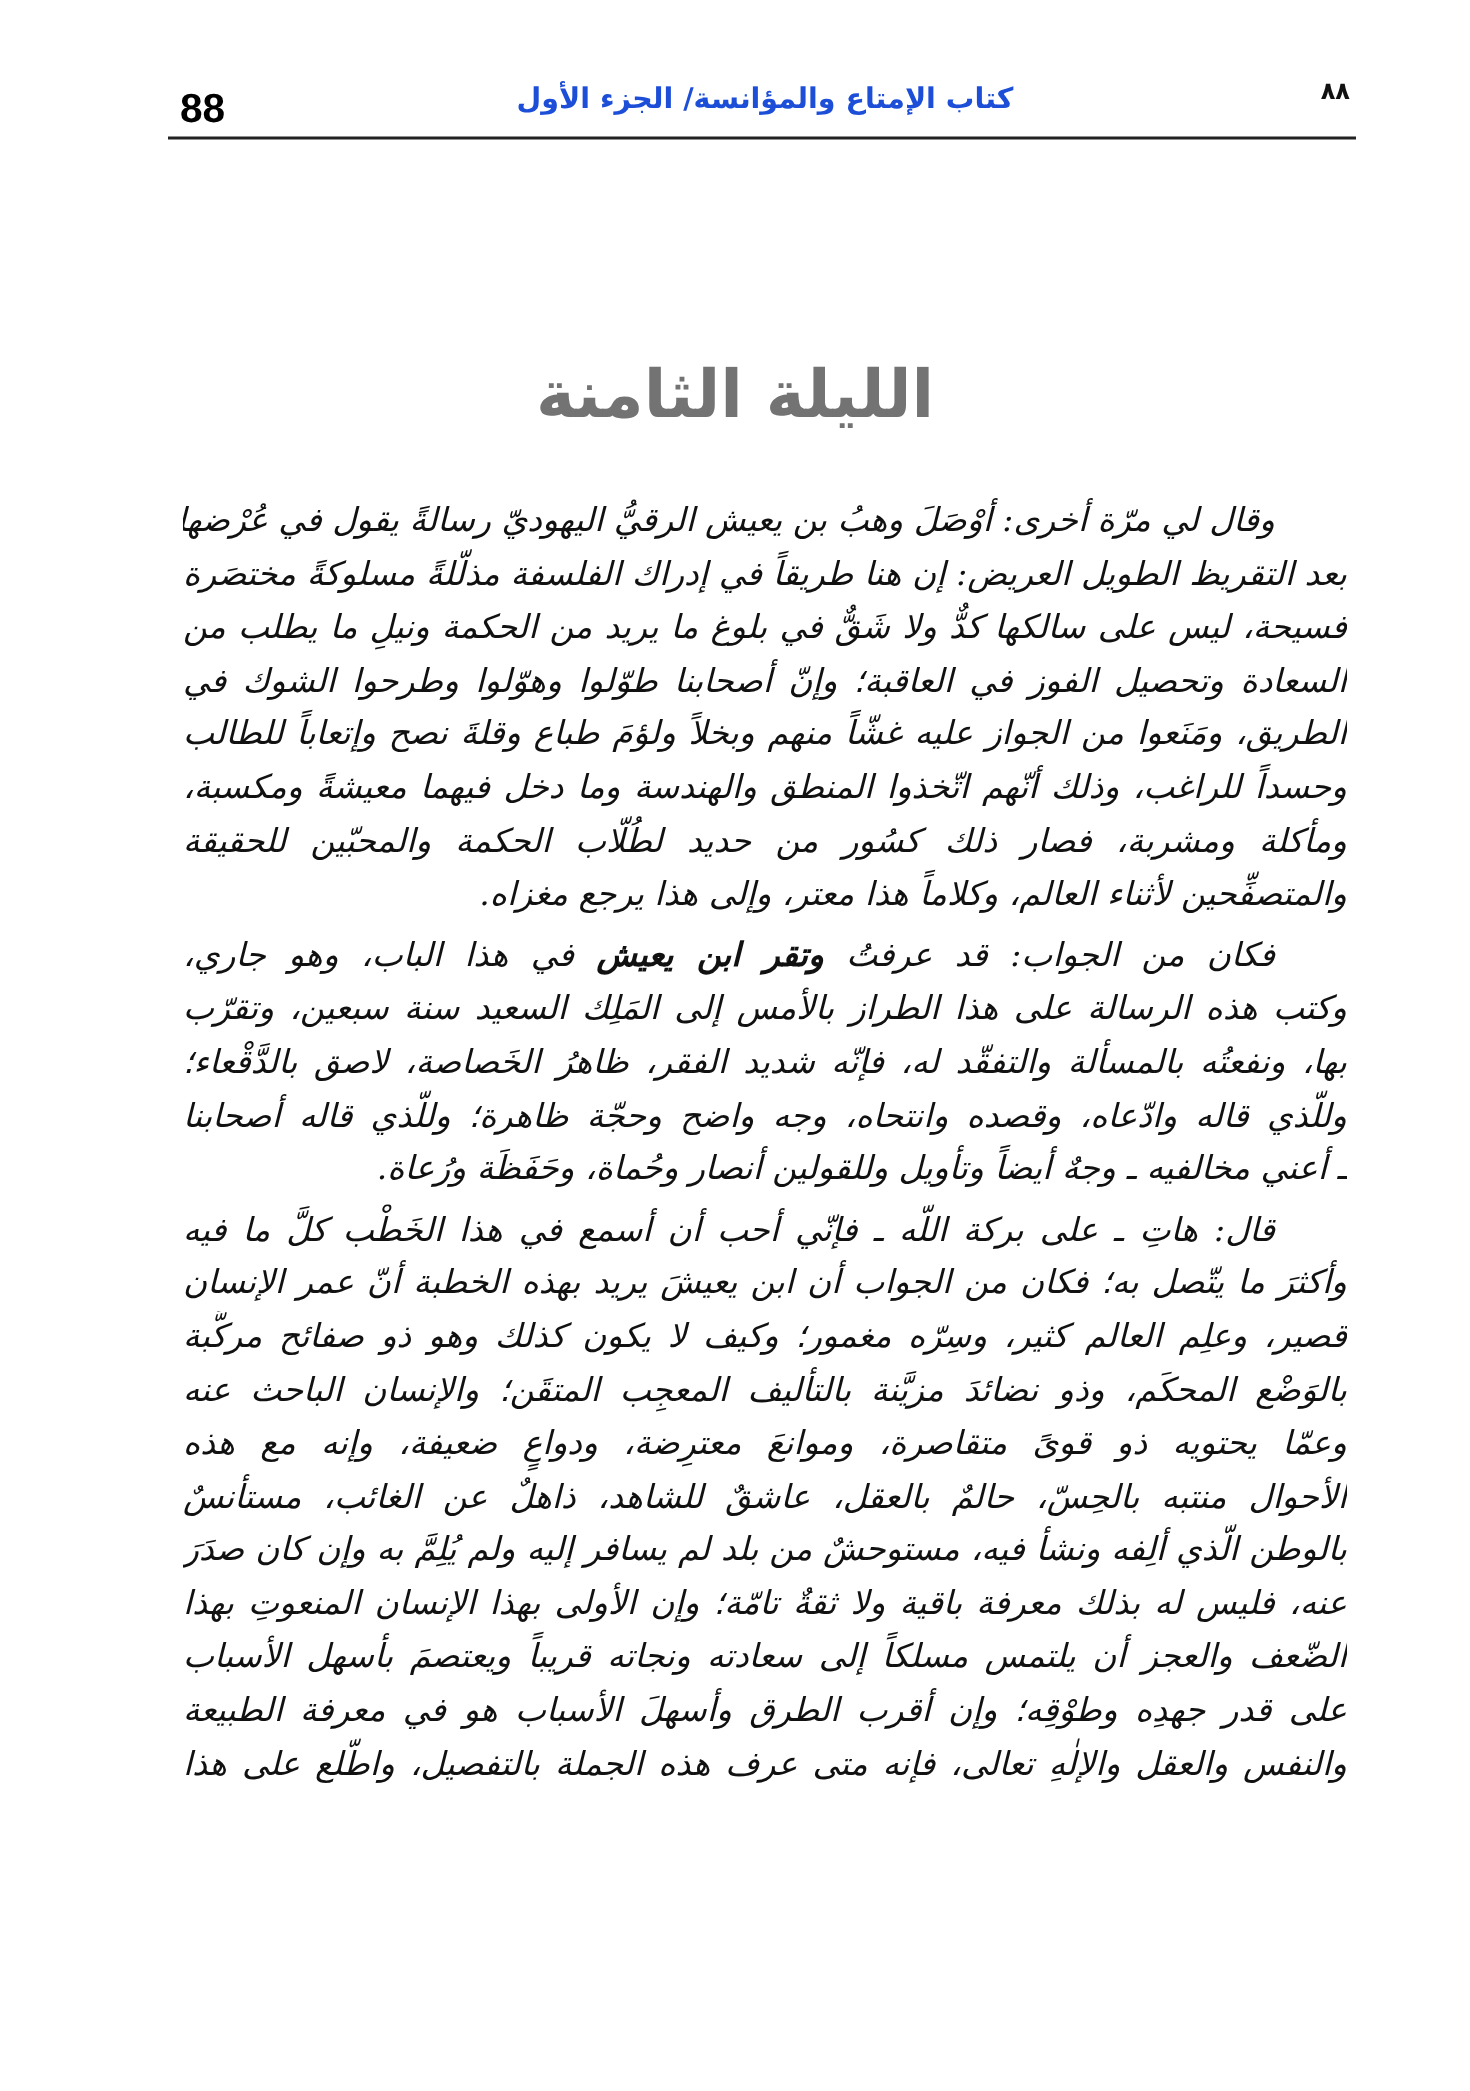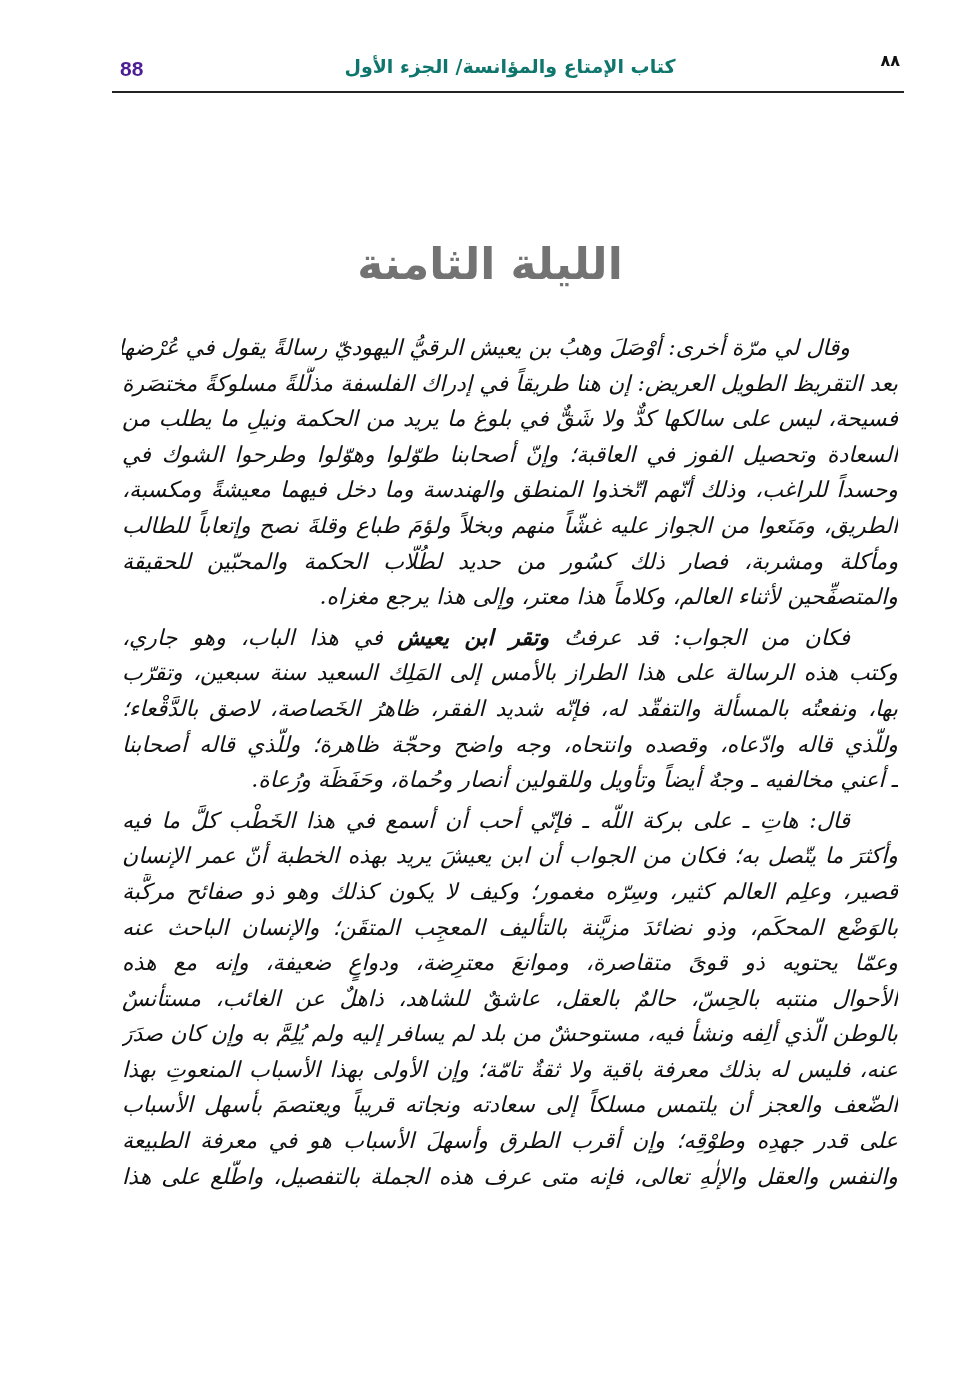--- a/index.html
+++ b/index.html
@@ -22,43 +22,43 @@
     width: 780px;
     height: 32px;
     direction: ltr;
   }
   .page-num-latin {
     position: absolute;
     left: 0;
     top: 2px;
     font-family: "Liberation Sans", sans-serif;
     font-weight: bold;
-    font-size: 21px;
-    color: #4c1d95;
+    font-size: 27px;
+    color: #000000;
   }
   .page-num-arabic {
     position: absolute;
     right: 0;
     top: -4px;
     font-family: "DejaVu Sans", sans-serif;
     font-weight: bold;
     font-size: 16px;
     color: #111;
   }
   .book-title {
     position: absolute;
     left: 0;
     right: 0;
     top: 0;
     text-align: center;
     direction: rtl;
     font-family: "DejaVu Sans", sans-serif;
     font-weight: bold;
     font-size: 19px;
-    color: #0f766e;
+    color: #1d4ed8;
   }
   .header-rule {
     position: absolute;
     left: 112px;
     top: 91px;
     width: 792px;
     height: 0;
     border-top: 2px solid #222;
   }
   .chapter-title {
@@ -123,38 +123,38 @@
 <div class="header-rule"></div>
 
 <h1 class="chapter-title" style="margin:0;">الليلة الثامنة</h1>
 
 <div class="body-text">
   <div class="para" style="text-indent:0">
     <span class="line first">وقال لي مرّة أخرى: أوْصَلَ وهبُ بن يعيش الرقيُّ اليهوديّ رسالةً يقول في عُرْضها</span>
     <span class="line">بعد التقريظ الطويل العريض: إن هنا طريقاً في إدراك الفلسفة مذلَّلةً مسلوكةً مختصَرة</span>
     <span class="line">فسيحة، ليس على سالكها كدٌّ ولا شَقٌّ في بلوغ ما يريد من الحكمة ونيلِ ما يطلب من</span>
     <span class="line">السعادة وتحصيل الفوز في العاقبة؛ وإنّ أصحابنا طوّلوا وهوّلوا وطرحوا الشوك في</span>
+    <span class="line">الطريق، ومَنَعوا من الجواز عليه غشّاً منهم وبخلاً ولؤمَ طباع وقلةَ نصح وإتعاباً للطالب</span>
     <span class="line">وحسداً للراغب، وذلك أنّهم اتّخذوا المنطق والهندسة وما دخل فيهما معيشةً ومكسبة،</span>
-    <span class="line">الطريق، ومَنَعوا من الجواز عليه غشّاً منهم وبخلاً ولؤمَ طباع وقلةَ نصح وإتعاباً للطالب</span>
     <span class="line">ومأكلة ومشربة، فصار ذلك كسُور من حديد لطُلّاب الحكمة والمحبّين للحقيقة</span>
     <span class="line last">والمتصفِّحين لأثناء العالم، وكلاماً هذا معتر، وإلى هذا يرجع مغزاه.</span>
   </div>
   <div class="para" style="text-indent:0">
     <span class="line first" id="p2l0">فكان من الجواب: قد عرفتُ <span class="bold">وتقر ابن يعيش</span> في هذا الباب، وهو جاري،</span>
     <span class="line">وكتب هذه الرسالة على هذا الطراز بالأمس إلى المَلِك السعيد سنة سبعين، وتقرّب</span>
     <span class="line">بها، ونفعتُه بالمسألة والتفقّد له، فإنّه شديد الفقر، ظاهرُ الخَصاصة، لاصق بالدَّقْعاء؛</span>
     <span class="line">وللّذي قاله وادّعاه، وقصده وانتحاه، وجه واضح وحجّة ظاهرة؛ وللّذي قاله أصحابنا</span>
     <span class="line last">ـ أعني مخالفيه ـ وجهٌ أيضاً وتأويل وللقولين أنصار وحُماة، وحَفَظَة ورُعاة.</span>
   </div>
   <div class="para" style="text-indent:0">
     <span class="line first">قال: هاتِ ـ على بركة اللّه ـ فإنّي أحب أن أسمع في هذا الخَطْب كلَّ ما فيه</span>
     <span class="line">وأكثرَ ما يتّصل به؛ فكان من الجواب أن ابن يعيشَ يريد بهذه الخطبة أنّ عمر الإنسان</span>
     <span class="line">قصير، وعلِم العالم كثير، وسِرّه مغمور؛ وكيف لا يكون كذلك وهو ذو صفائح مركَّبة</span>
     <span class="line">بالوَضْع المحكَم، وذو نضائدَ مزيَّنة بالتأليف المعجِب المتقَن؛ والإنسان الباحث عنه</span>
     <span class="line">وعمّا يحتويه ذو قوىً متقاصرة، وموانعَ معترِضة، ودواعٍ ضعيفة، وإنه مع هذه</span>
     <span class="line">الأحوال منتبه بالحِسّ، حالمٌ بالعقل، عاشقٌ للشاهد، ذاهلٌ عن الغائب، مستأنسٌ</span>
     <span class="line">بالوطن الّذي ألِفه ونشأ فيه، مستوحشٌ من بلد لم يسافر إليه ولم يُلِمَّ به وإن كان صدَرَ</span>
-    <span class="line">عنه، فليس له بذلك معرفة باقية ولا ثقةٌ تامّة؛ وإن الأولى بهذا الأسباب المنعوتِ بهذا</span>
+    <span class="line">عنه، فليس له بذلك معرفة باقية ولا ثقةٌ تامّة؛ وإن الأولى بهذا الإنسان المنعوتِ بهذا</span>
     <span class="line">الضّعف والعجز أن يلتمس مسلكاً إلى سعادته ونجاته قريباً ويعتصمَ بأسهل الأسباب</span>
     <span class="line">على قدر جهدِه وطوْقِه؛ وإن أقرب الطرق وأسهلَ الأسباب هو في معرفة الطبيعة</span>
     <span class="line">والنفس والعقل والإلٰهِ تعالى، فإنه متى عرف هذه الجملة بالتفصيل، واطّلع على هذا</span>
   </div>
 </div>
 
 </body></html>

